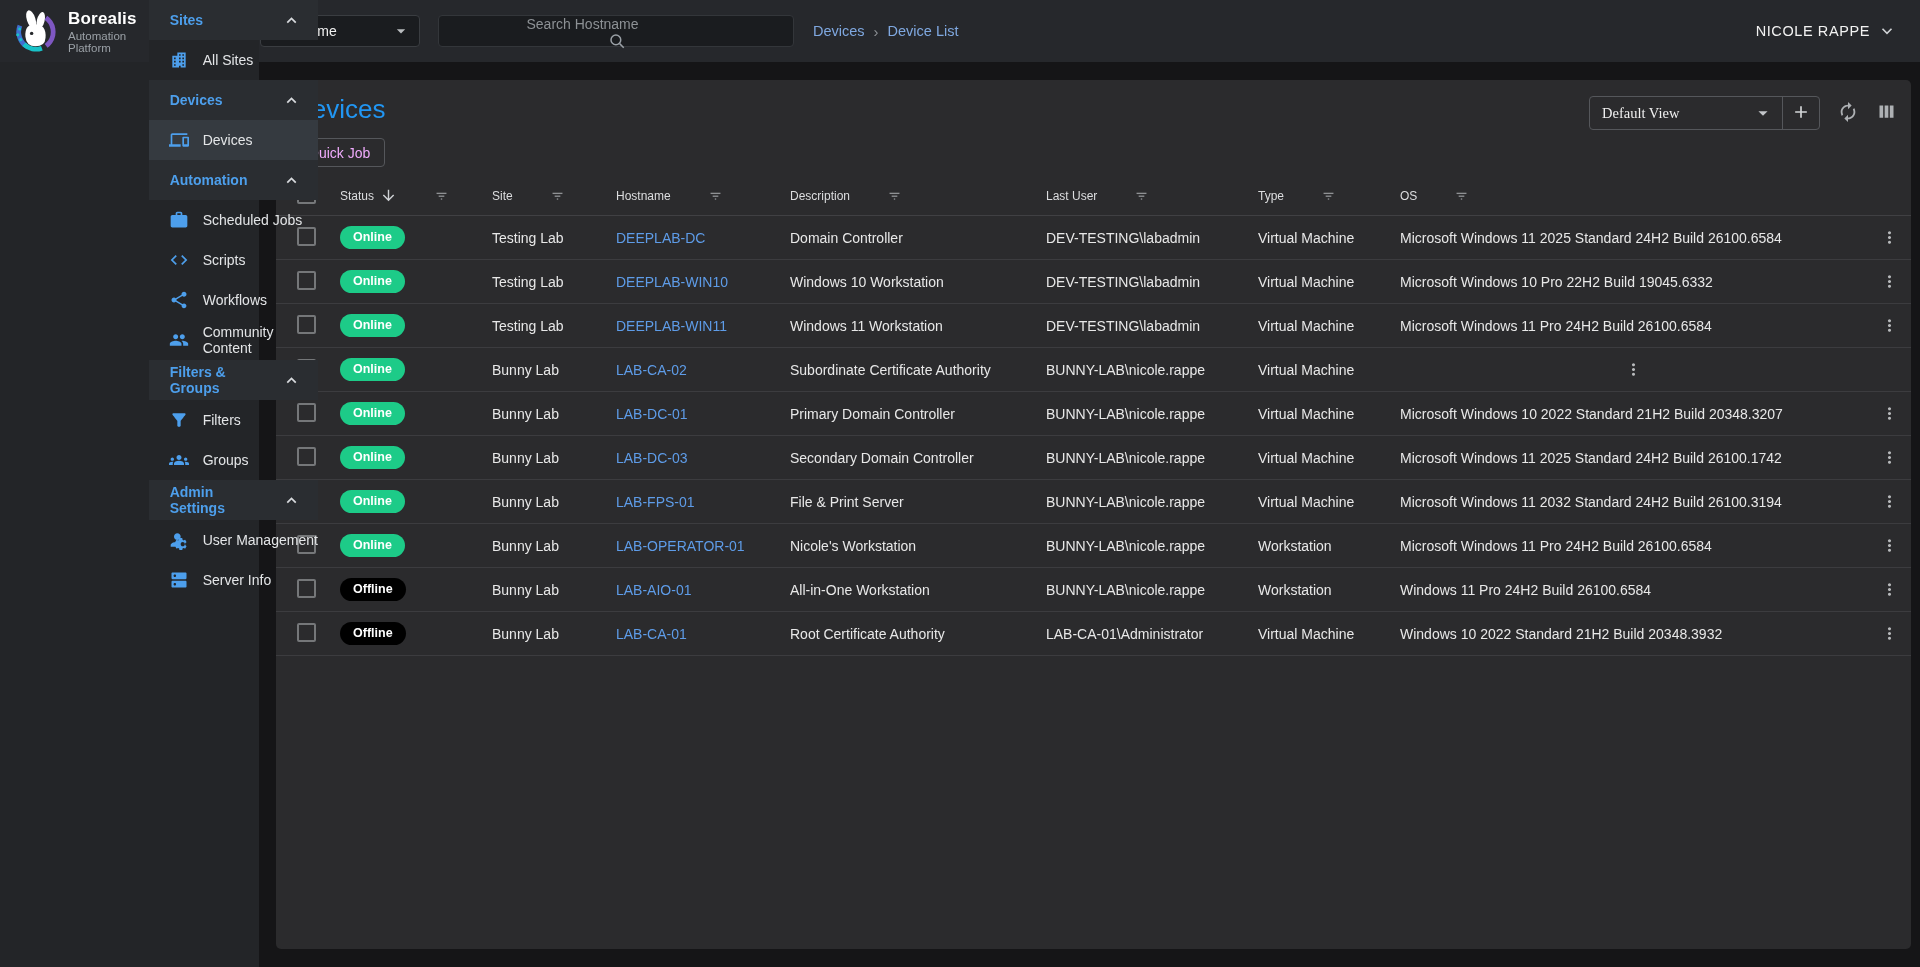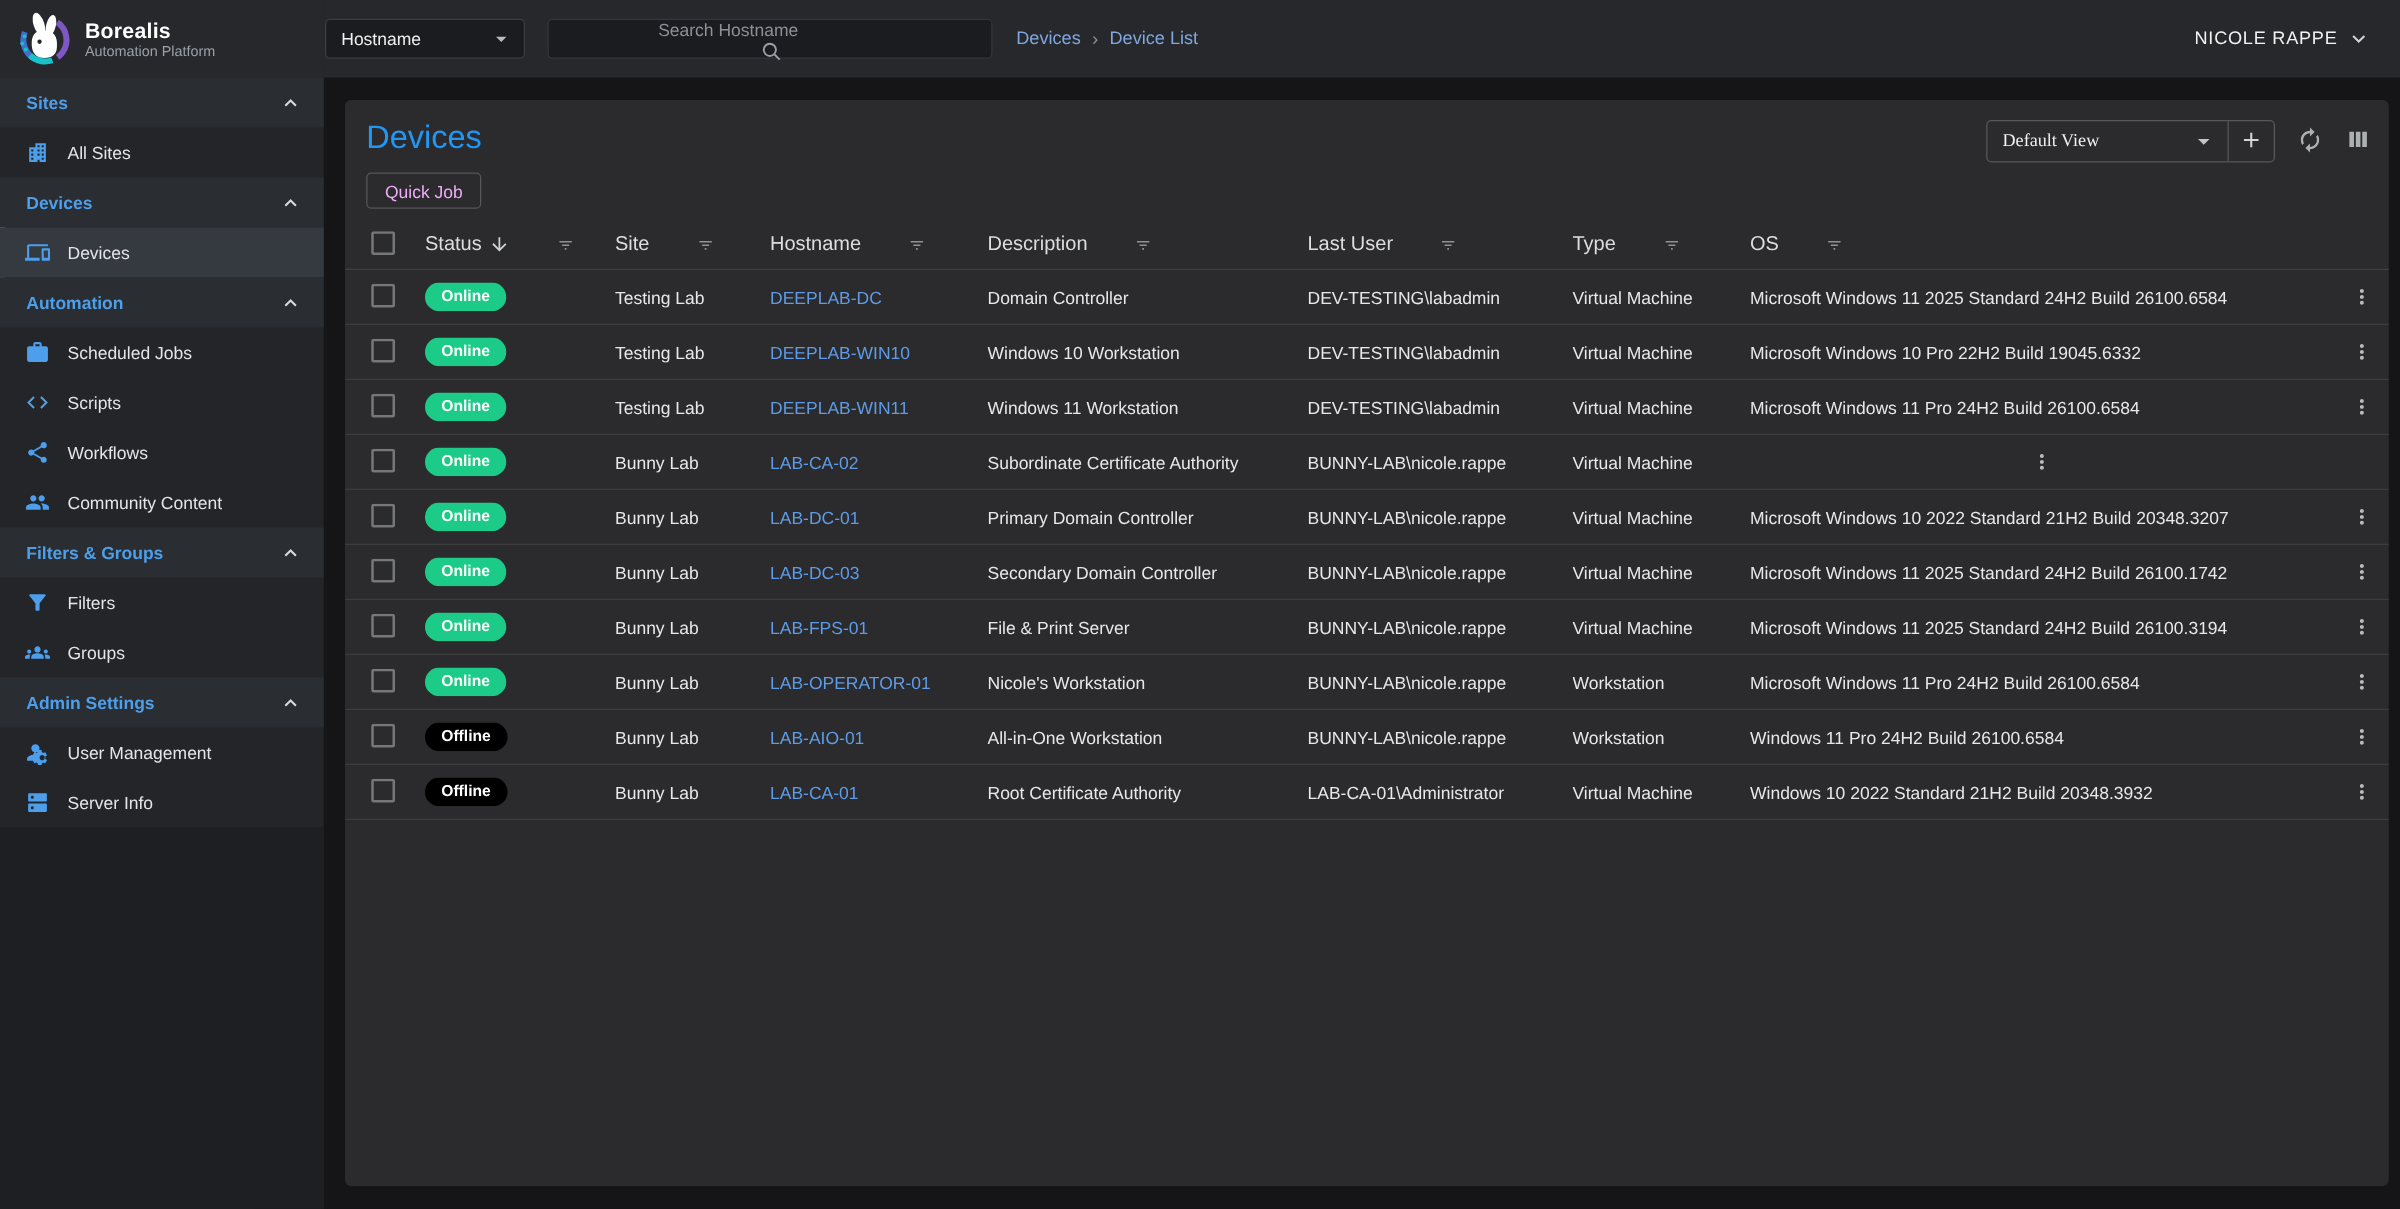--- a/index.html
+++ b/index.html
@@ -1,21 +1,21 @@
 <!DOCTYPE html>
 <html><head>
 <meta charset="utf-8">
 <style>
   * { margin:0; padding:0; box-sizing:border-box; }
   html,body { width:1920px; height:967px; background:#151517; overflow:hidden;
               font-family:"Liberation Sans","DejaVu Sans",sans-serif; }
   .app { position:relative; width:1920px; height:967px; background:#151517; color:#e6e6e6; }
 
   
-  .sidebar { position:absolute; left:0; top:0; width:259px; height:967px; background:#232528; z-index:2; display:flex; flex-direction:column; }
+  .sidebar { position:absolute; left:0; top:0; width:259px; height:967px; background:#232528; z-index:2; display:flex; flex-direction:row; }
   .logo { height:62px; background:#26282c; display:flex; align-items:center; padding:0 12px; gap:10px; }
   .logo-mark svg { display:block; }
   .brand-title { font-size:17px; font-weight:bold; color:#ffffff; letter-spacing:.2px; }
   .brand-sub { font-size:11.5px; color:#9aa0a6; margin-top:1px; }
   .sec-header { height:40px; background:#2a2d31; display:flex; align-items:center; justify-content:space-between; padding:0 18px 0 21px; cursor:pointer;gap:36px; }
   .sec-label { color:#4d9fec; font-weight:bold; font-size:14px; }
   .sec-chevron { color:#d7dadd; display:flex; }
   .nav-item { height:40px; display:flex; align-items:center; padding-left:20px; gap:14px; cursor:pointer; }
   .nav-icon { width:20px; height:20px; color:#4d9fec; display:flex; align-items:center; justify-content:center; }
   .nav-icon svg { width:20px; height:20px; }
@@ -53,21 +53,21 @@
     color:#f0f0f0; font-size:14.5px; cursor:pointer; }
   .view-select .caret { color:#c3c6c9; display:flex; }
   .view-add { width:37px; border:none; border-left:1px solid #55575b; background:transparent; color:#d4d6d8;
     display:flex; align-items:center; justify-content:center; cursor:pointer; }
   .icon-btn { background:transparent; border:none; color:#aeb1b4; margin-left:17px; cursor:pointer; display:flex; align-items:center; }
 
   
   :root { --cols: 64px 152px 124px 174px 256px 212px 142px auto 44px; }
   .table { margin-top:9px; }
   .thead { display:grid; grid-template-columns:var(--cols); height:40px; align-items:center; border-bottom:1px solid #404043; }
-  .hcell { display:flex; align-items:center; color:#dcdddf; font-size:16px; font-weight:500; cursor:pointer; }
+  .hcell { display:flex; align-items:center; color:#dcdddf; font-size:12px; font-weight:500; cursor:pointer; }
   .hfilter { margin-left:36px; color:#8f9194; display:flex; }
   .hsort { margin-left:6px; color:#cfd2d5; display:flex; }
   .trow { display:grid; grid-template-columns:var(--cols); height:44px; align-items:center; border-bottom:1px solid #3c3c3f; }
   .cell { font-size:14px; color:#e8e8e8; white-space:nowrap; overflow:hidden; }
   .cb-cell { padding-left:21px; }
   .checkbox { display:inline-block; width:19px; height:19px; border:2px solid #757779; border-radius:2px; cursor:pointer; }
   .pill { display:inline-block; padding:4px 13px 5px; border-radius:13px; font-size:12.5px; font-weight:bold; color:#fff; }
   .pill.online { background:#1dcb88; }
   .pill.offline { background:#000000; }
   .hostlink { color:#5e9ce8; text-decoration:none; cursor:pointer; }
@@ -508,21 +508,21 @@
   </div>
 
   <div class="trow">
     <div class="cell cb-cell"><span class="checkbox"></span></div>
     <div class="cell"><span class="pill online">Online</span></div>
     <div class="cell c-site">Bunny Lab</div>
     <div class="cell"><a class="hostlink">LAB-FPS-01</a></div>
     <div class="cell c-desc">File &amp; Print Server</div>
     <div class="cell c-user">BUNNY-LAB\nicole.rappe</div>
     <div class="cell c-type">Virtual Machine</div>
-    <div class="cell c-os">Microsoft Windows 11 2025 Standard 24H2 Build 26100.3194</div>
+    <div class="cell c-os">Microsoft Windows 11 2032 Standard 24H2 Build 26100.3194</div>
     <div class="cell actions">
       <span class="kebab">
         <svg width="19" height="19" viewBox="0 0 24 24" fill="currentColor">
                   <path d="M12 8c1.1 0 2-.9 2-2s-.9-2-2-2-2 .9-2 2 .9 2 2 2zm0 2c-1.1 0-2 .9-2 2s.9 2 2 2 2-.9 2-2-.9-2-2-2zm0 6c-1.1 0-2 .9-2 2s.9 2 2 2 2-.9 2-2-.9-2-2-2z"></path>
                 </svg>
       </span>
     </div>
   </div>
 
   <div class="trow">

